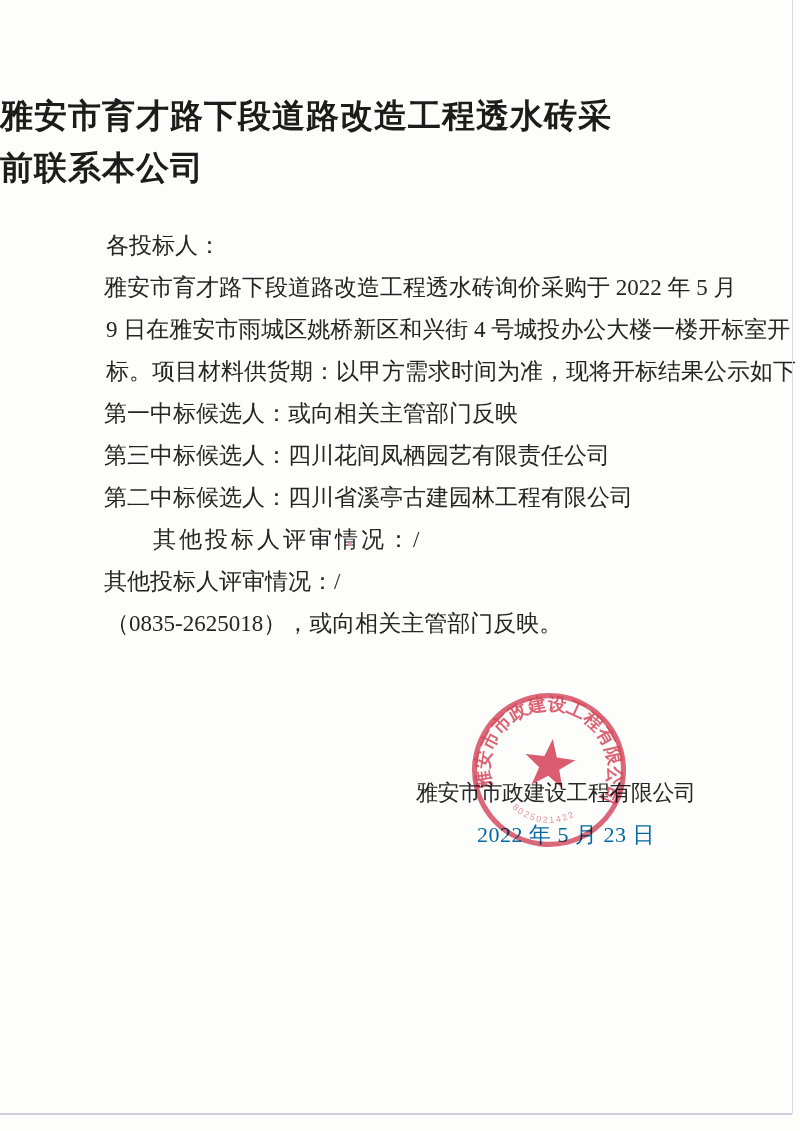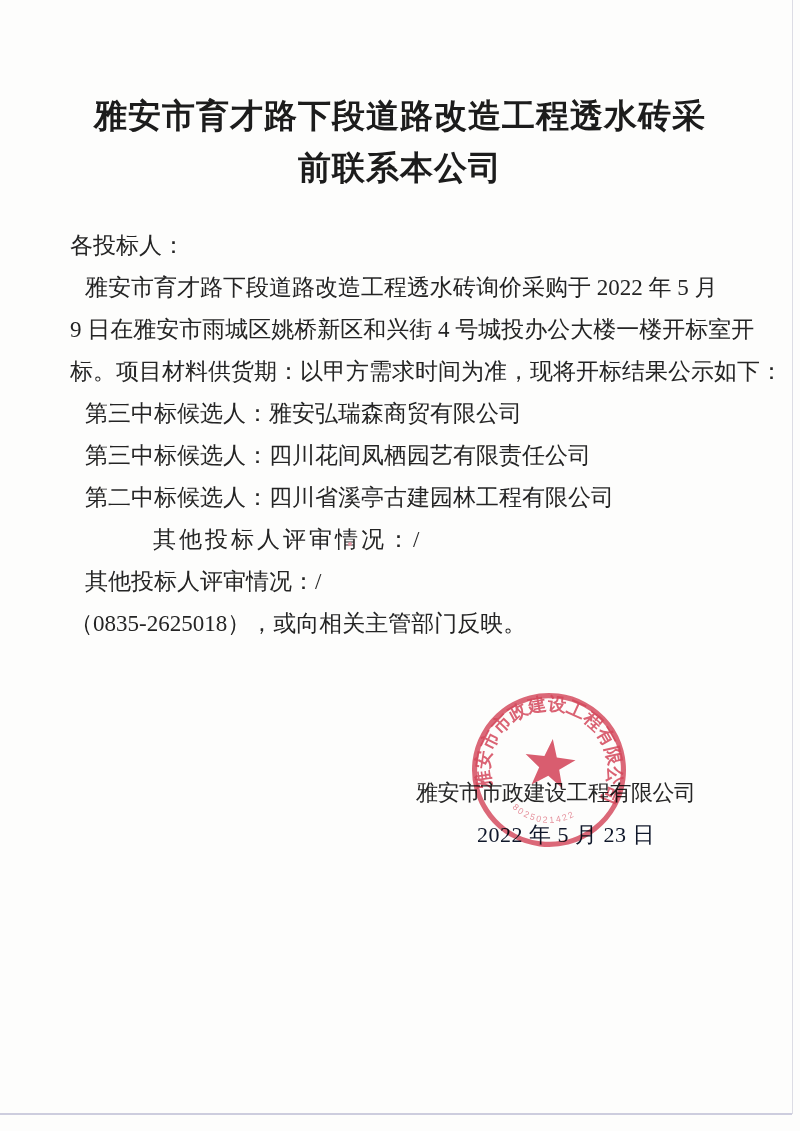--- a/index.html
+++ b/index.html
@@ -10,61 +10,60 @@
     margin: 0 auto;
     background: #fdfdfc;
     overflow: hidden;
     color: #222;
     font-family: "Liberation Serif", serif;
   }
   
   .title {
     position: absolute;
     top: 90px; left: 0; right: 0;
-    text-align: center;
     font-family: "Liberation Sans", sans-serif;
     font-weight: 700;
     font-size: 33px;
     line-height: 52px;
     letter-spacing: 1px;
     color: #1c1c1c;
   }
   
   .body-text {
     position: absolute;
     top: 225px; left: 0; right: 0;
   }
   .ln {
     margin: 0;
     height: 42px;
     line-height: 42px;
     font-size: 23px;
     white-space: nowrap;
     color: #242424;
   }
-  .ind0 { padding-left: 70px; }
-  .ind1 { padding-left: 73px; margin-left: 12px; }
+  .ind0 { padding-left: 106px; }
+  .ind1 { padding-left: 104px; }
   .sp1  { letter-spacing: 3px; padding-left: 153px; }
   .sp2  { letter-spacing: 3.5px; }
   
   .sig-company {
     position: absolute;
     top: 778px; left: 416px;
     font-size: 22px;
     letter-spacing: -0.5px;
     color: #262626;
     z-index: 2;
     white-space: nowrap;
   }
   .sig-date {
     position: absolute;
     top: 820px; left: 477px;
     font-size: 22px;
     letter-spacing: 0.5px;
-    color: #0f172a;
+    color: #0369a1;
     z-index: 2;
     white-space: nowrap;
   }
   
   .stamp {
     position: absolute;
     top: 690px; left: 469px;
     width: 160px; height: 160px;
     z-index: 3;
     mix-blend-mode: multiply;
@@ -105,21 +104,21 @@
   <header class="title">
     <div>雅安市育才路下段道路改造工程透水砖采</div>
     <div>前联系本公司</div>
   </header>
 
   <main class="body-text">
     <p class="ln ind0">各投标人：</p>
     <p class="ln ind1">雅安市育才路下段道路改造工程透水砖询价采购于 2022 年 5 月</p>
     <p class="ln ind0">9 日在雅安市雨城区姚桥新区和兴街 4 号城投办公大楼一楼开标室开</p>
     <p class="ln ind0">标。项目材料供货期：以甲方需求时间为准，现将开标结果公示如下：</p>
-    <p class="ln ind1">第三中标候选人：雅安弘瑞森商贸有限公司</p>
+    <p class="ln ind1">第一中标候选人：或向相关主管部门反映</p>
     <p class="ln ind1">第三中标候选人：四川花间凤栖园艺有限责任公司</p>
     <p class="ln ind1">第二中标候选人：四川省溪亭古建园林工程有限公司</p>
     <p class="ln sp1">其他投标人评审情况：/</p>
     <p class="ln ind1">其他投标人评审情况：/</p>
     <p class="ln ind0">（0835-2625018），或向相关主管部门反映。</p>
   </main>
 
   <div class="sig-company">雅安市市政建设工程有限公司</div>
   <div class="sig-date">2022 年 5 月 23 日</div>
 

